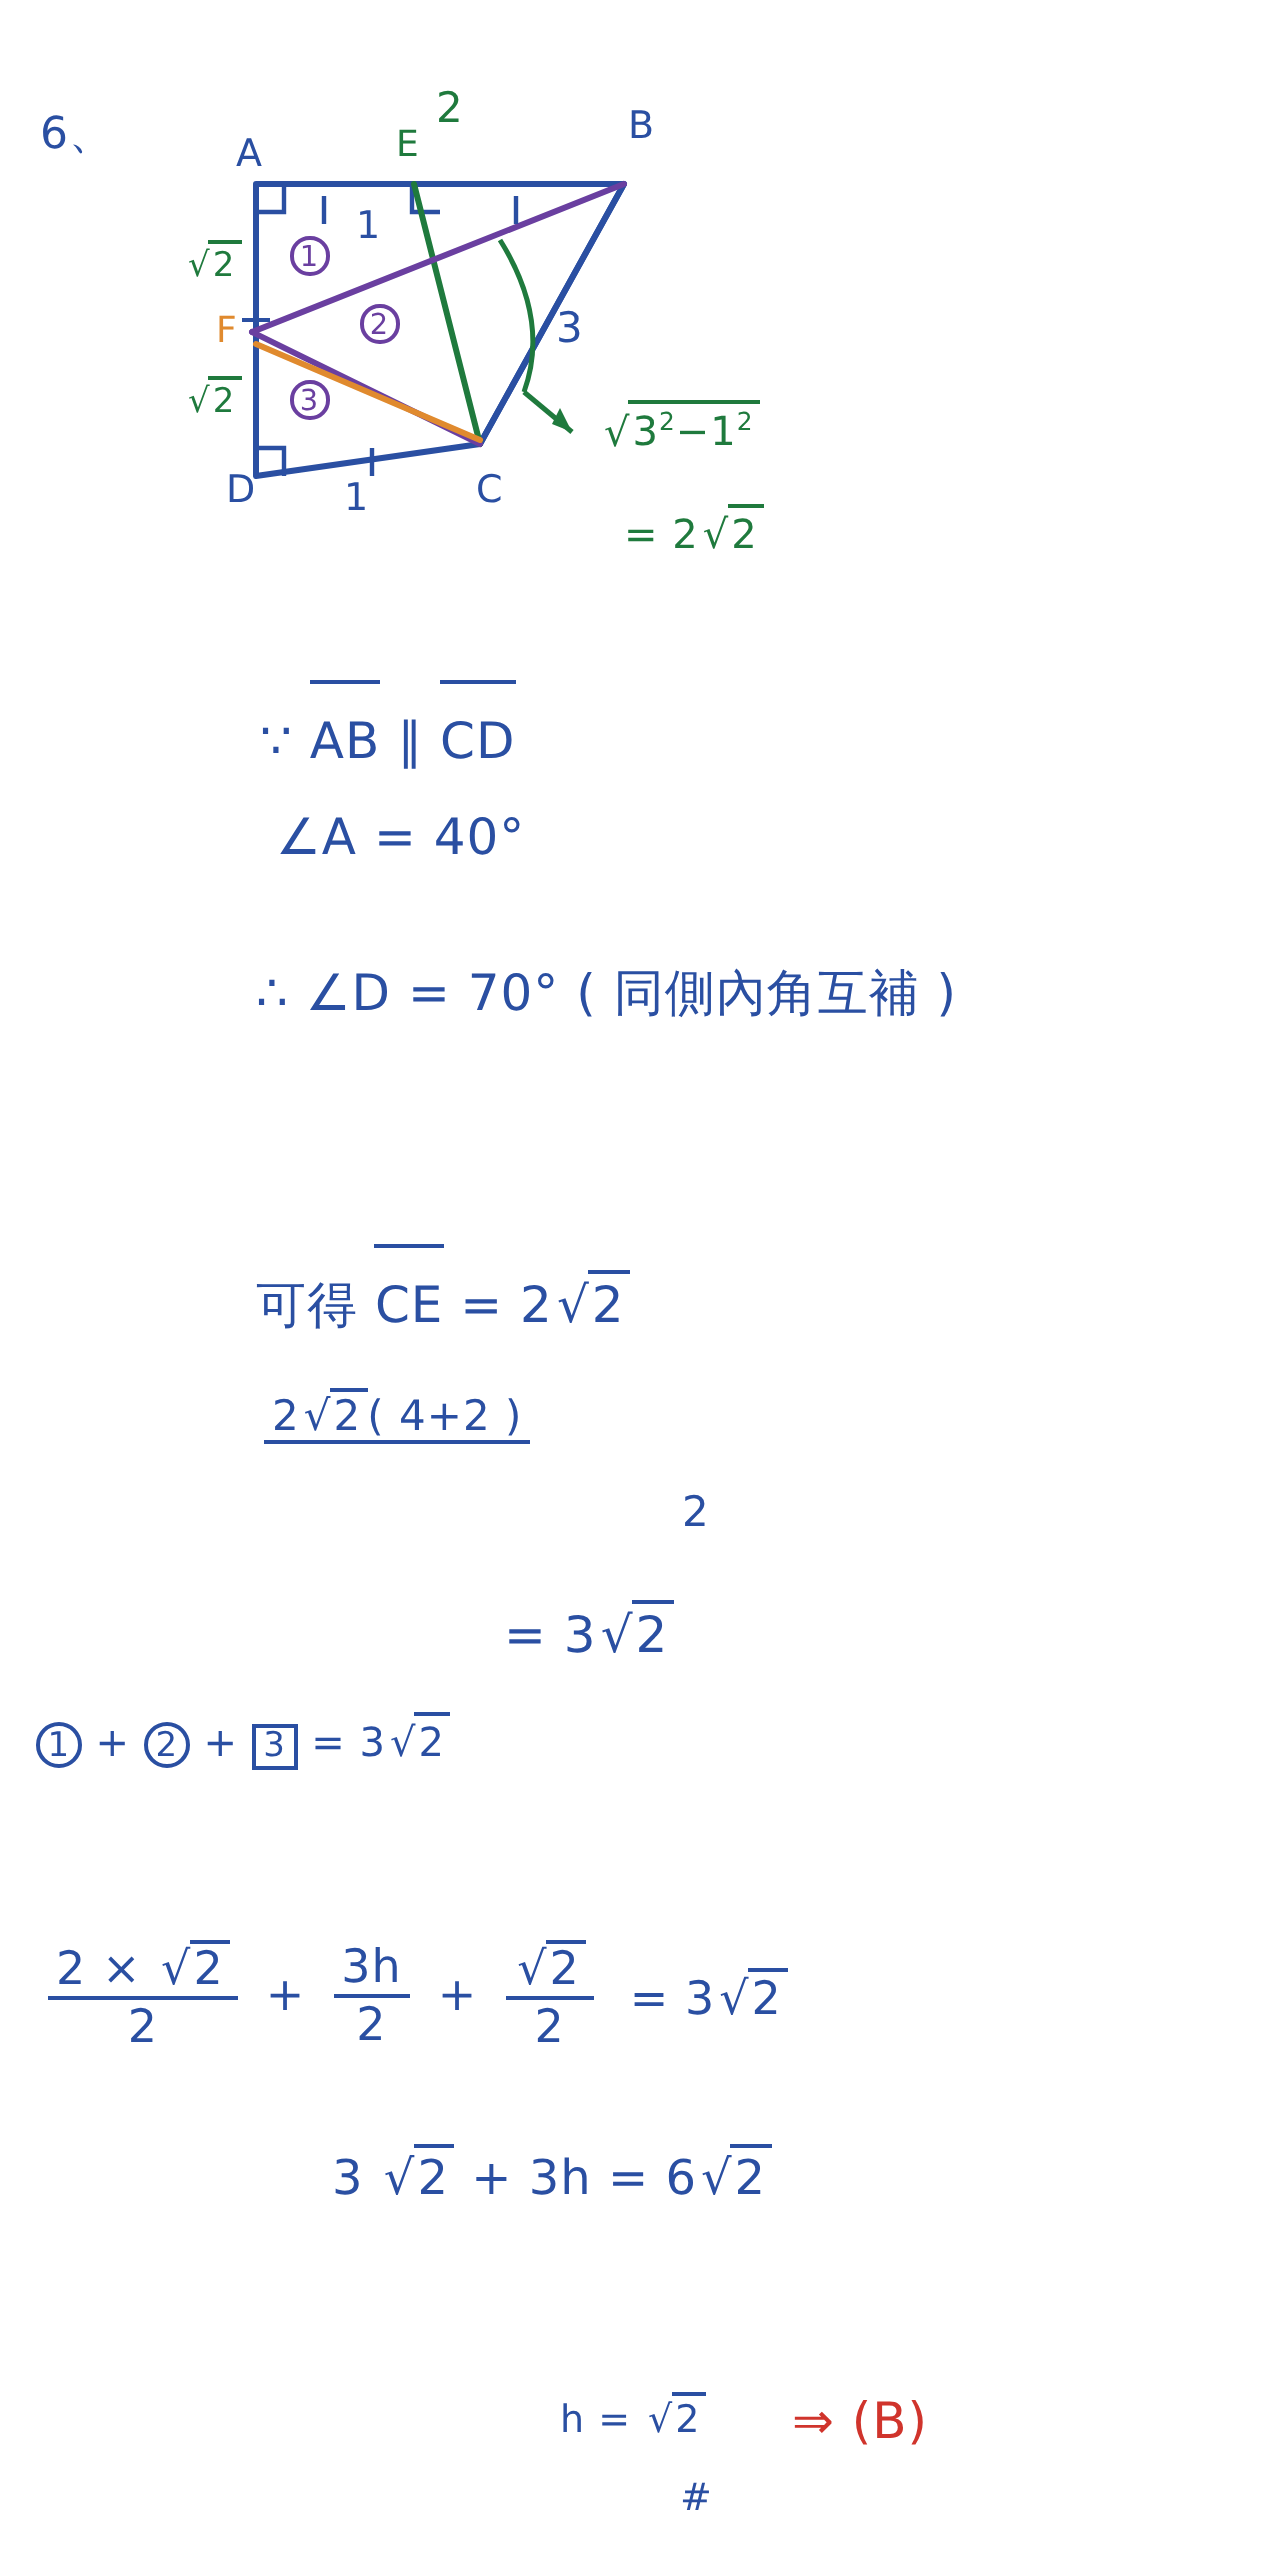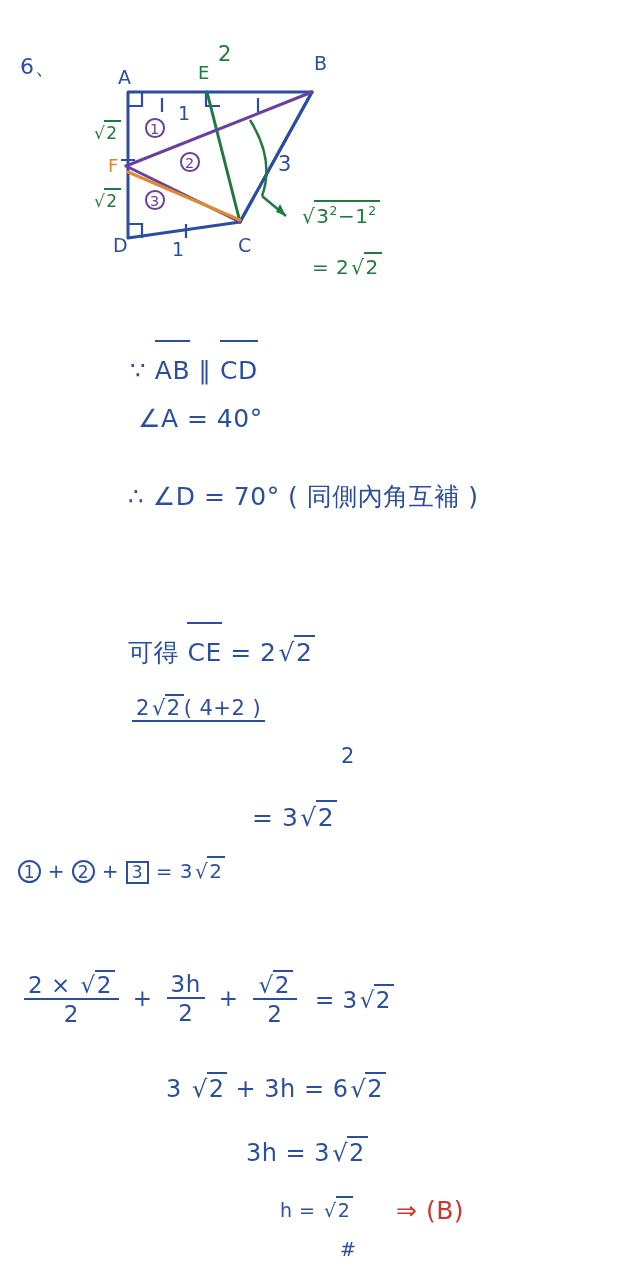--- a/index.html
+++ b/index.html
@@ -226,23 +226,20 @@
     </span>
     <span style="margin-left:14px;">
       = 3<span class="sqrt"><span class="rad">√</span><span class="val">2</span></span>
     </span>
   </div>
 
   <div class="hw" style="left:166px; top:1072px; font-size:24px;">
     3 <span class="sqrt"><span class="rad">√</span><span class="val">2</span></span> + 3h = 6<span class="sqrt"><span class="rad">√</span><span class="val">2</span></span>
   </div>
 
-  <div class="hw" style="left:246px; top:1136px; font-size:24px;">
-    3h = 3<span class="sqrt"><span class="rad">√</span><span class="val">2</span></span>
-  </div>
 
   <div class="hw" style="left:280px; top:1196px; font-size:19px;">
     h = <span class="sqrt"><span class="rad">√</span><span class="val">2</span></span>
   </div>
 
   <div class="hw ink-red" style="left:396px; top:1196px; font-size:25px;">⇒ (B)</div>
 
   <div class="hw" style="left:340px; top:1238px; font-size:19px;">#</div>
 
 </div>

